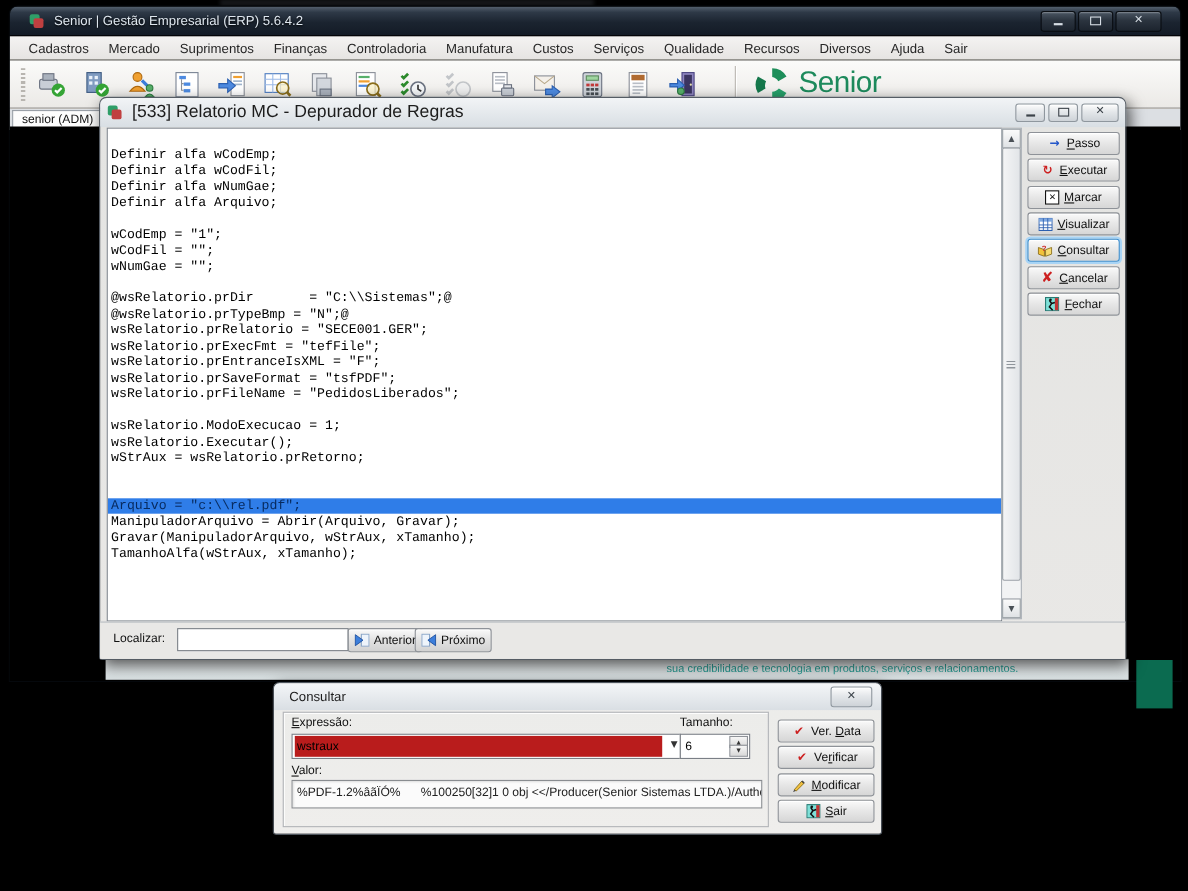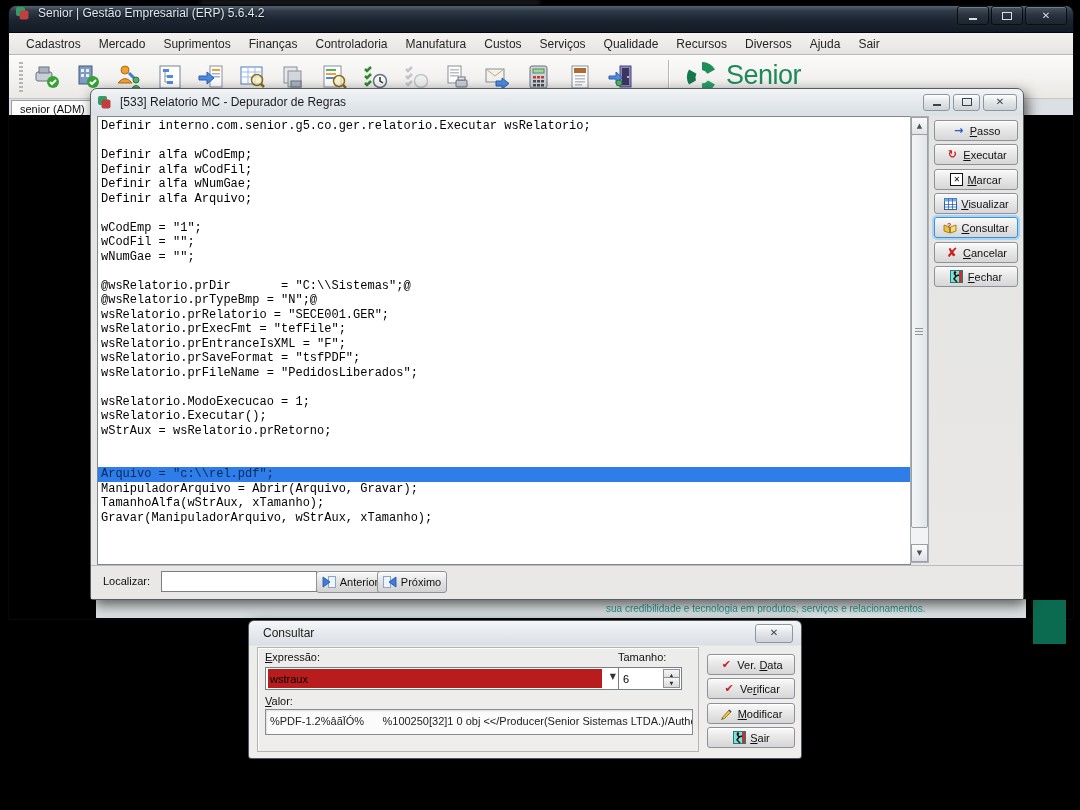--- a/index.html
+++ b/index.html
@@ -6,23 +6,23 @@
   body{width:1080px;height:810px;background:#000;position:relative;overflow:hidden;
        font-family:"Liberation Sans",sans-serif;-webkit-font-smoothing:antialiased}
   .abs{position:absolute}
   .g{font-family:"DejaVu Sans",sans-serif}
   .k{text-decoration:underline}
   .lbl span{white-space:pre}
 
   
   #mw{left:8px;top:5px;width:1064px;height:613px;border:1px solid #05080c;
       border-radius:8px 8px 0 0;background:#000;z-index:1;box-shadow:0 0 14px rgba(0,0,0,.8)}
-  #titlebar{height:26px;border-radius:7px 7px 0 0;display:flex;align-items:flex-start;
+  #titlebar{height:26px;border-radius:7px 7px 0 0;display:flex;align-items:center;
       background:linear-gradient(180deg,#55616e 0%,#2e3947 20%,#1b2430 55%,#131b26 100%);
-      border-bottom:1px solid #05080c;padding:0 6px}
+      border-bottom:1px solid #05080c;padding:0 17px}
   #titlebar .ttl{color:#dfe7ef;font-size:12px;margin-left:8px;text-shadow:0 1px 2px #000;flex:1;
       white-space:nowrap;overflow:hidden}
   .winbtn-dark{width:30px;height:17px;margin-left:2px;border:1px solid #0a0e13;border-radius:3px;
       background:linear-gradient(180deg,#4b5663,#2b343f 45%,#1c242e);display:flex;align-items:center;
       justify-content:center;color:#d7dee5;box-shadow:inset 0 1px 0 rgba(255,255,255,.25)}
   .winbtn-light{width:25px;height:15px;margin-left:3px;border:1px solid #8f979e;border-radius:3px;
       background:linear-gradient(180deg,#fdfdfd,#e4e7ea 45%,#ced3d8);display:flex;align-items:center;
       justify-content:center;color:#3c434a;box-shadow:inset 0 1px 0 #fff}
   .mingl{width:8px;height:2px;background:currentColor;margin-top:6px}
   .maxgl{width:8px;height:6px;border:1.5px solid currentColor}
@@ -51,21 +51,21 @@
       background:linear-gradient(180deg,#eef2f3,#d9e1e3);border-top:1px solid #b6bec0}
   #mdifooter .tg{position:absolute;left:510px;top:3px;font-size:10px;color:#2aa198}
   #tealblock{left:1033px;top:600px;width:33px;height:44px;background:#0b6b50;z-index:2}
   .smudge{left:200px;top:0;width:340px;height:6px;background:#3a3f45;filter:blur(2px);opacity:.6}
 
   
   #dbg{left:90px;top:88px;width:932px;height:510px;z-index:5;border:1px solid #555c64;
       border-radius:7px 7px 3px 3px;background:linear-gradient(180deg,#f2f4f6,#d9dfe4 26px,#e4e4e2 27px,#e9e8e6);
       box-shadow:3px 5px 14px rgba(0,0,0,.65)}
   #dbg-title{height:26px;display:flex;align-items:center;padding:0 6px}
-  #dbg-title .ttl{font-size:12px;color:#1c1c1c;margin-left:8px;flex:1}
+  #dbg-title .ttl{font-size:16px;color:#1c1c1c;margin-left:8px;flex:1}
   #code{left:6px;top:27px;width:812px;height:445px;background:#fff;border:1px solid #7f858d;
       overflow:hidden;padding-top:2px}
   .cl{height:14.5px;line-height:14.5px;font-family:"Liberation Mono","DejaVu Sans Mono",monospace;
       font-size:12px;color:#000;white-space:pre;padding-left:3px}
   .cl.hl{background:#2f7de8;color:#072a5e}
   
   #sb{left:819px;top:27px;width:17px;height:445px;background:#f2f3f4;border:1px solid #aab0b6}
   .sbbtn{position:absolute;left:0;width:15px;height:16px;background:linear-gradient(180deg,#fbfbfb,#dfe2e5);
       border:1px solid #9aa0a6;display:flex;align-items:center;justify-content:center;font-size:7px;color:#4a5056}
   #sbthumb{position:absolute;left:0;top:17px;width:15px;height:392px;border:1px solid #9aa0a6;border-radius:2px;
@@ -343,21 +343,20 @@
       </div>
     <div class="winbtn-light">
         <span class="maxgl"></span>
       </div>
     <div class="winbtn-light" style="width:32px">
         <span class="xgl g">✕</span>
       </div>
   </div>
 
   <div class="abs" id="code">
-    <div class="cl">Definir interno.com.senior.g5.co.ger.relatorio.Executar wsRelatorio;</div>
     <div class="cl"></div>
     <div class="cl">Definir alfa wCodEmp;</div>
     <div class="cl">Definir alfa wCodFil;</div>
     <div class="cl">Definir alfa wNumGae;</div>
     <div class="cl">Definir alfa Arquivo;</div>
     <div class="cl"></div>
     <div class="cl">wCodEmp = "1";</div>
     <div class="cl">wCodFil = "";</div>
     <div class="cl">wNumGae = "";</div>
     <div class="cl"></div>
@@ -369,22 +368,22 @@
     <div class="cl">wsRelatorio.prSaveFormat = "tsfPDF";</div>
     <div class="cl">wsRelatorio.prFileName = "PedidosLiberados";</div>
     <div class="cl"></div>
     <div class="cl">wsRelatorio.ModoExecucao = 1;</div>
     <div class="cl">wsRelatorio.Executar();</div>
     <div class="cl">wStrAux = wsRelatorio.prRetorno;</div>
     <div class="cl"></div>
     <div class="cl"></div>
     <div class="cl hl">Arquivo = "c:\\rel.pdf";</div>
     <div class="cl">ManipuladorArquivo = Abrir(Arquivo, Gravar);</div>
+    <div class="cl">Gravar(ManipuladorArquivo, wStrAux, xTamanho);</div>
     <div class="cl">TamanhoAlfa(wStrAux, xTamanho);</div>
-    <div class="cl">Gravar(ManipuladorArquivo, wStrAux, xTamanho);</div>
   </div>
 
   <div class="abs" id="sb">
     <div class="sbbtn g" style="top:0">▲</div>
     <div id="sbthumb"></div>
     <div class="sbbtn g" style="bottom:0">▼</div>
   </div>
 
   <button class="dbgbtn lbl" style="top:31px">
     <span class="ic14 blue g">→</span>

